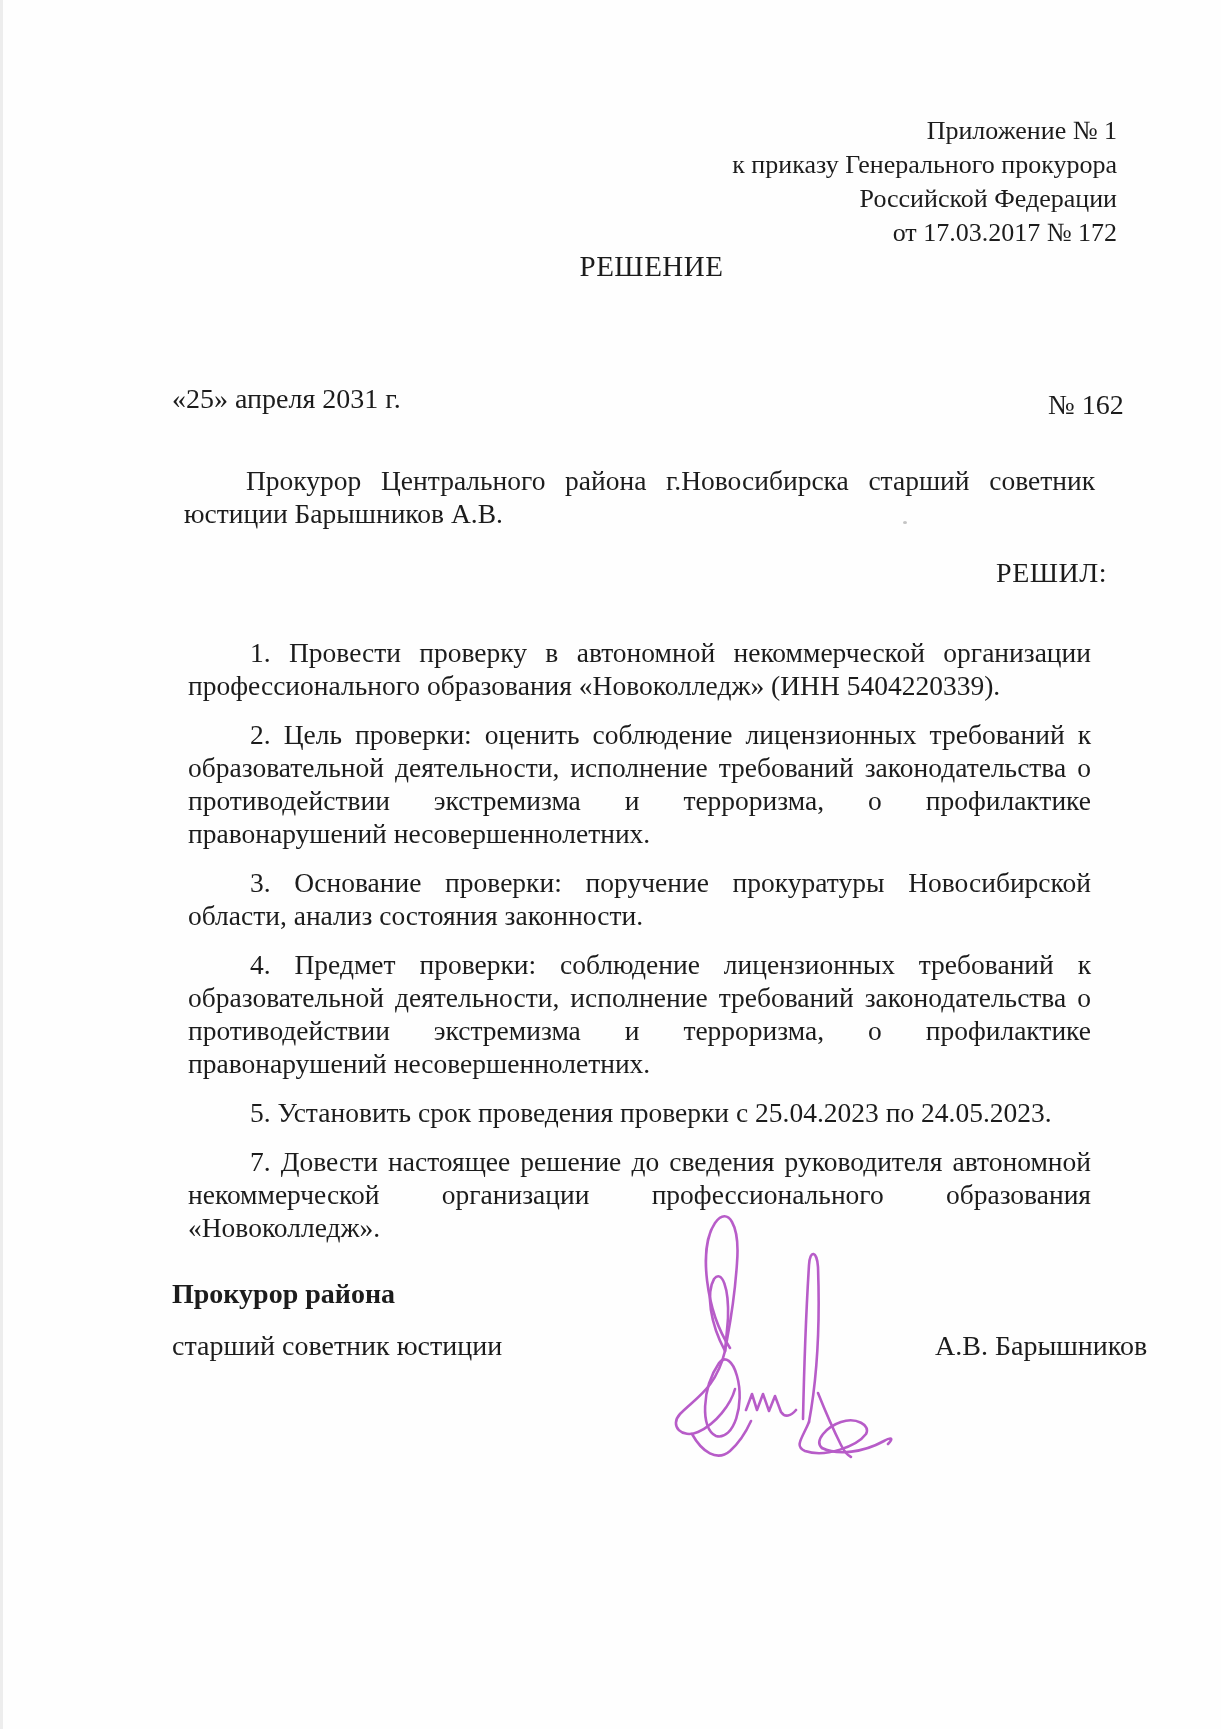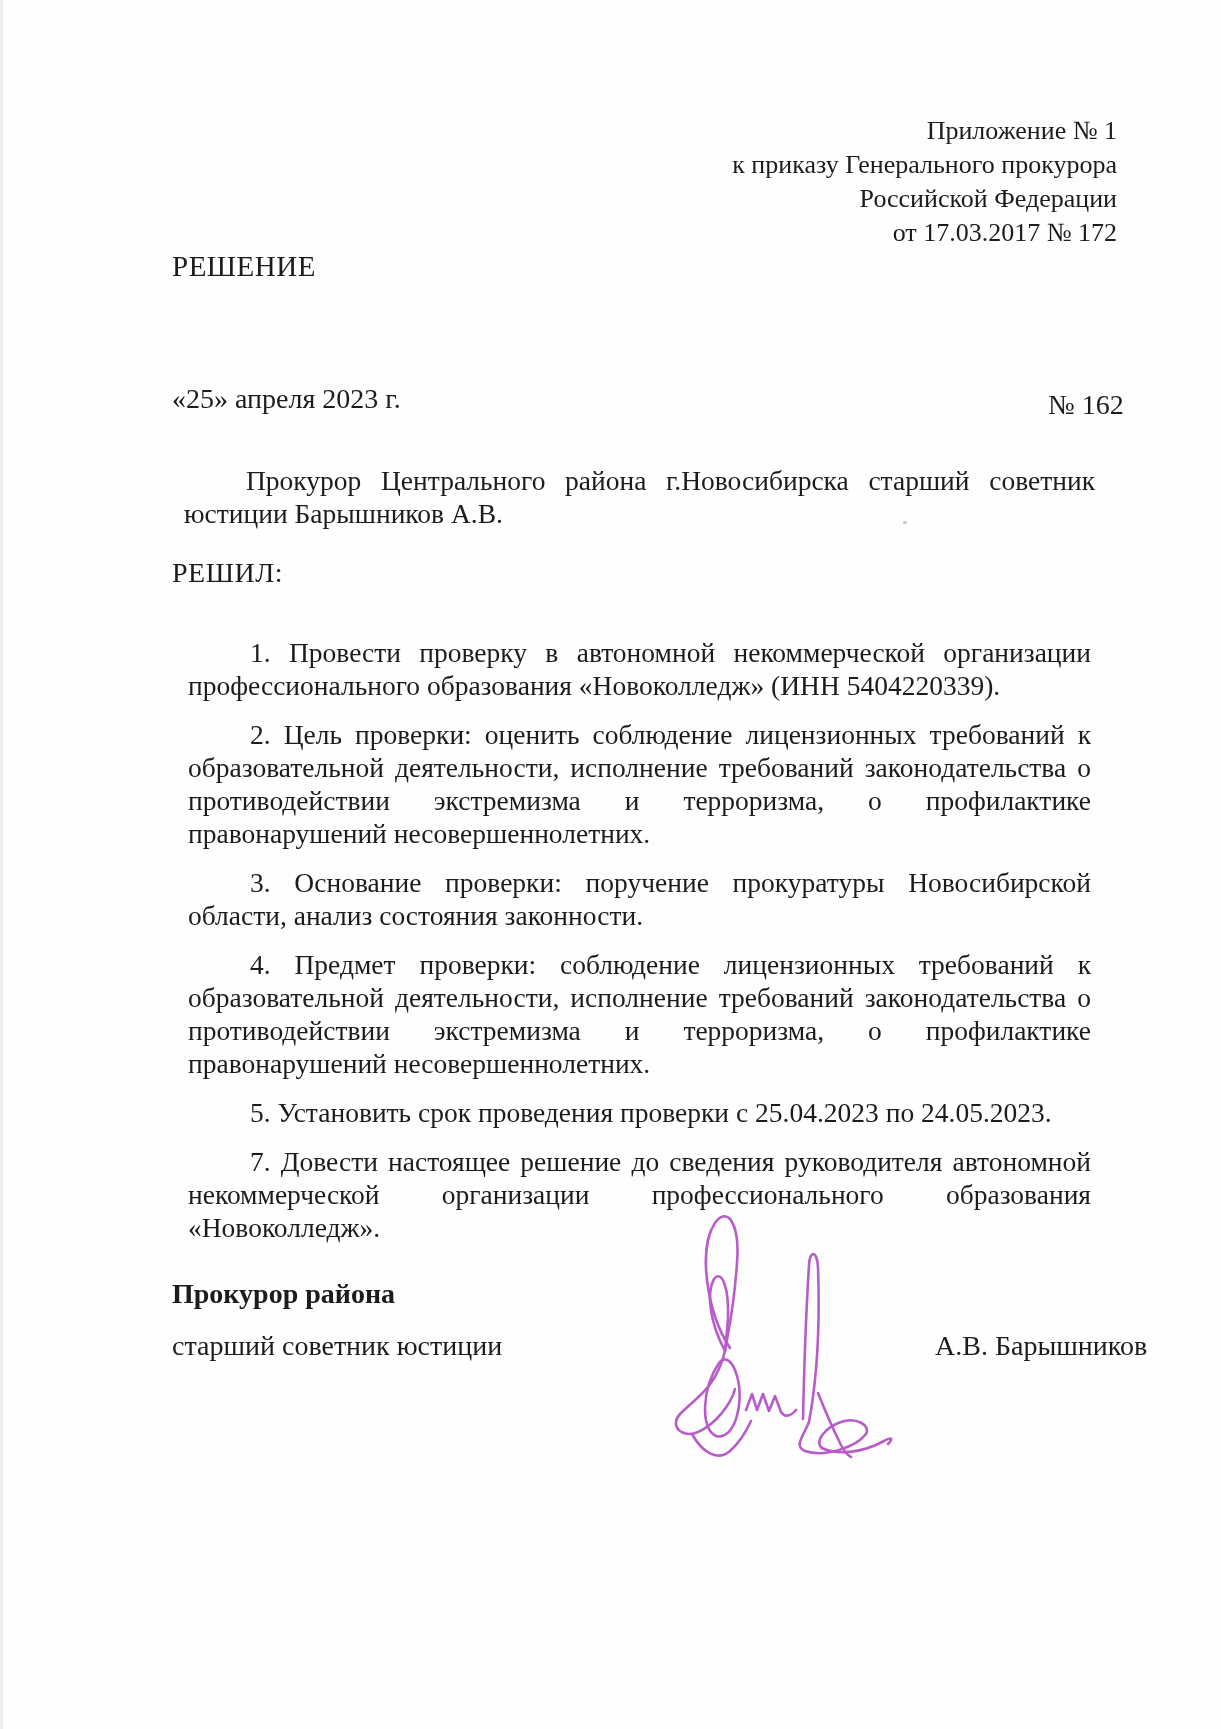--- a/index.html
+++ b/index.html
@@ -30,21 +30,22 @@
   .appendix {
     position: absolute;
     top: 114px; right: 104px;
     text-align: right;
     font-size: 26px; line-height: 34px;
     white-space: nowrap;
   }
 
   .doc-title {
     position: absolute;
-    top: 247px; left: 172px; width: 935px;
+    top: 247px; left: 184px; width: 935px;
+    text-align: center;
     font-size: 29px; line-height: 38px;
     letter-spacing: .5px;
   }
 
   .date-row {
     position: absolute;
     top: 383px; left: 172px; width: 951px;
     font-size: 28px; line-height: 32px;
   }
   .date-left  { position: absolute; left: 0; top: 0; white-space: nowrap; }
@@ -54,21 +55,21 @@
     position: absolute;
     top: 452px; left: 172px; width: 935px;
     font-size: 27.5px; line-height: 33px;
     text-align: justify;
   }
   .intro p { margin: 12px; text-indent: 62px; }
 
   .resolved {
     position: absolute;
     top: 557px; left: 172px; width: 935px;
-    text-align: left;
+    text-align: right;
     font-size: 28px; line-height: 32px;
     letter-spacing: .5px;
   }
 
   .items {
     position: absolute;
     top: 620px; left: 172px; width: 935px;
     font-size: 27.5px; line-height: 33px;
     text-align: justify;
   }
@@ -105,21 +106,21 @@
     <div>к приказу Генерального прокурора</div>
     <div>Российской Федерации</div>
     <div>от 17.03.2017 № 172</div>
   </div>
 
   <div class="doc-title">
     <div>РЕШЕНИЕ</div>
   </div>
 
   <div class="date-row">
-    <span class="date-left">«25» апреля 2023 г.</span>
+    <span class="date-left">«25» апреля 2031 г.</span>
     <span class="date-right">№ 162</span>
   </div>
 
   <div class="intro">
     <p>Прокурор Центрального района г.Новосибирска старший советник юстиции Барышников А.В.</p>
   </div>
 
   <div class="resolved">РЕШИЛ:</div>
 
   <div class="items">

